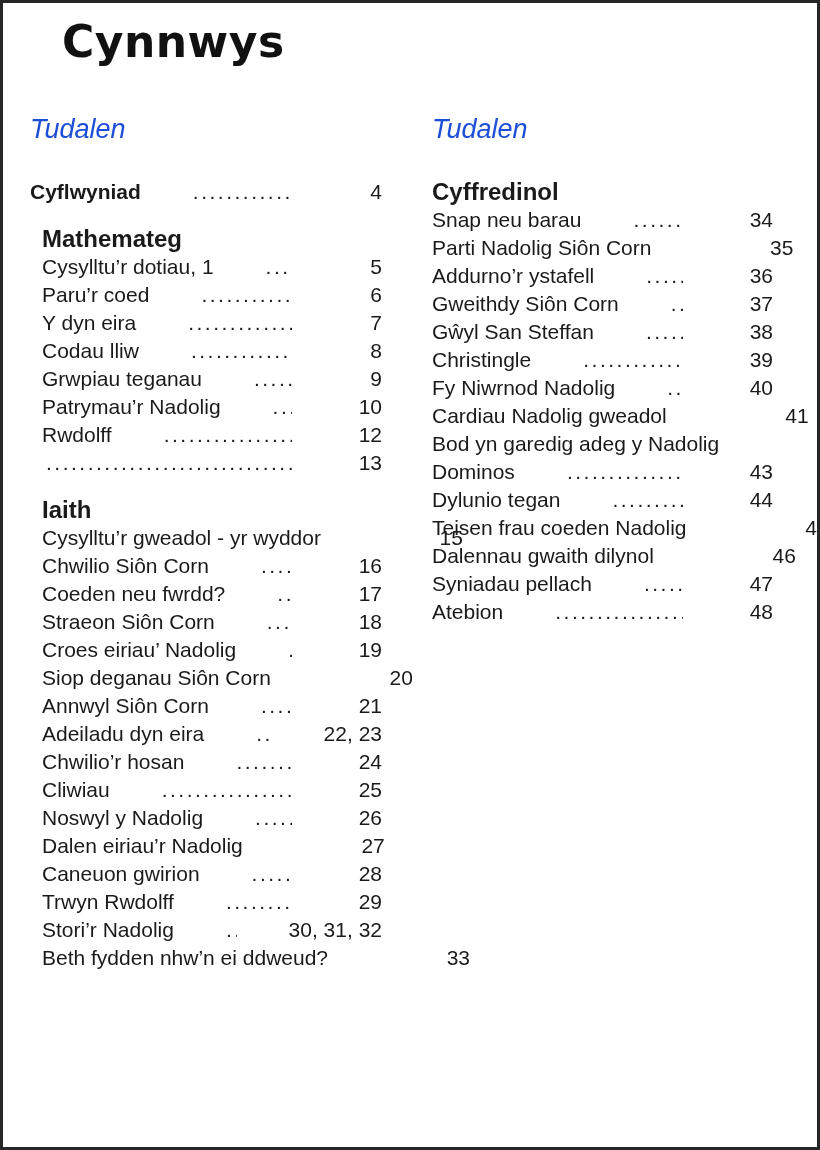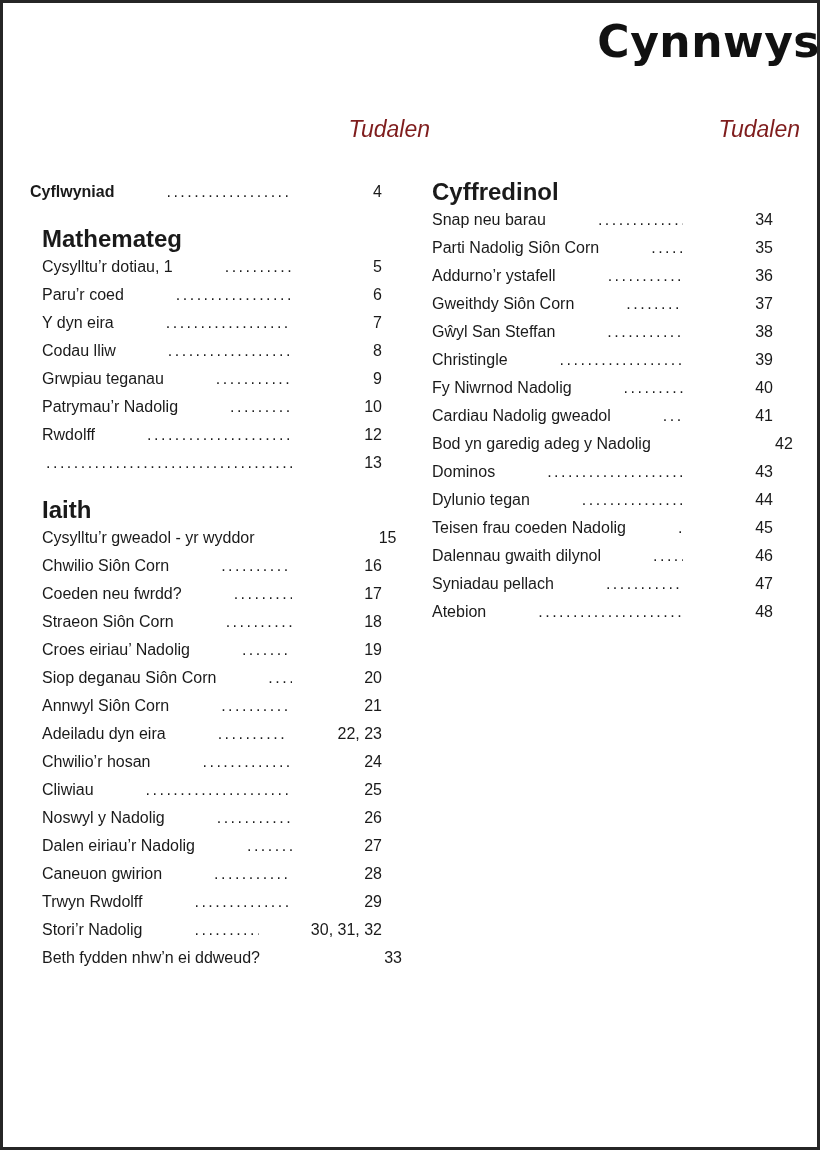--- a/index.html
+++ b/index.html
@@ -15,59 +15,58 @@
     color: #1a1a1a;
     overflow: hidden;
   }
   .frame {
     position: absolute;
     inset: 0;
     border: 3px solid #262626;
     pointer-events: none;
   }
   .title {
-    margin: 16px 0 0 4px;
-    text-align: right;
+    margin: 16px 0 0 14px;
+    text-align: left;
     font-family: "DejaVu Sans", sans-serif;
     font-weight: bold;
     font-size: 44px;
     line-height: 1.2;
     letter-spacing: 0.5px;
     color: #111111;
     padding-left: 48px;
   }
   .columns {
     display: flex;
     margin-top: 46px;
     padding-left: 30px;
   }
   .col { flex: 0 0 auto; }
   .col-left  { width: 400px; margin-right: 2px; }
   .col-right { width: 368px; }
   .tudalen {
     font-style: italic;
-    font-size: 23px;
+    font-size: 27px;
     line-height: 28px;
-    text-align: right;
     margin-bottom: 35px;
-    color: #7f1d1d;
+    color: #1d4ed8;
   }
   .col-left  .rows { padding-right: 48px; }
   .col-right .rows { padding-right: 27px; }
   .toc-section + .toc-section { margin-top: 19px; margin-left: 12px; }
   .toc-heading {
     font-weight: bold;
     font-size: 24px;
     line-height: 28px;
     white-space: nowrap;
   }
   .toc-row {
     display: flex;
     align-items: center;
-    font-size: 16px;
+    font-size: 21px;
     line-height: 28px;
     gap: 48px;
   }
   .toc-row.bold .toc-label { font-weight: bold; }
   .toc-label {
     white-space: nowrap;
     flex: 0 0 auto;
   }
   .leader {
     flex: 1 1 auto;

